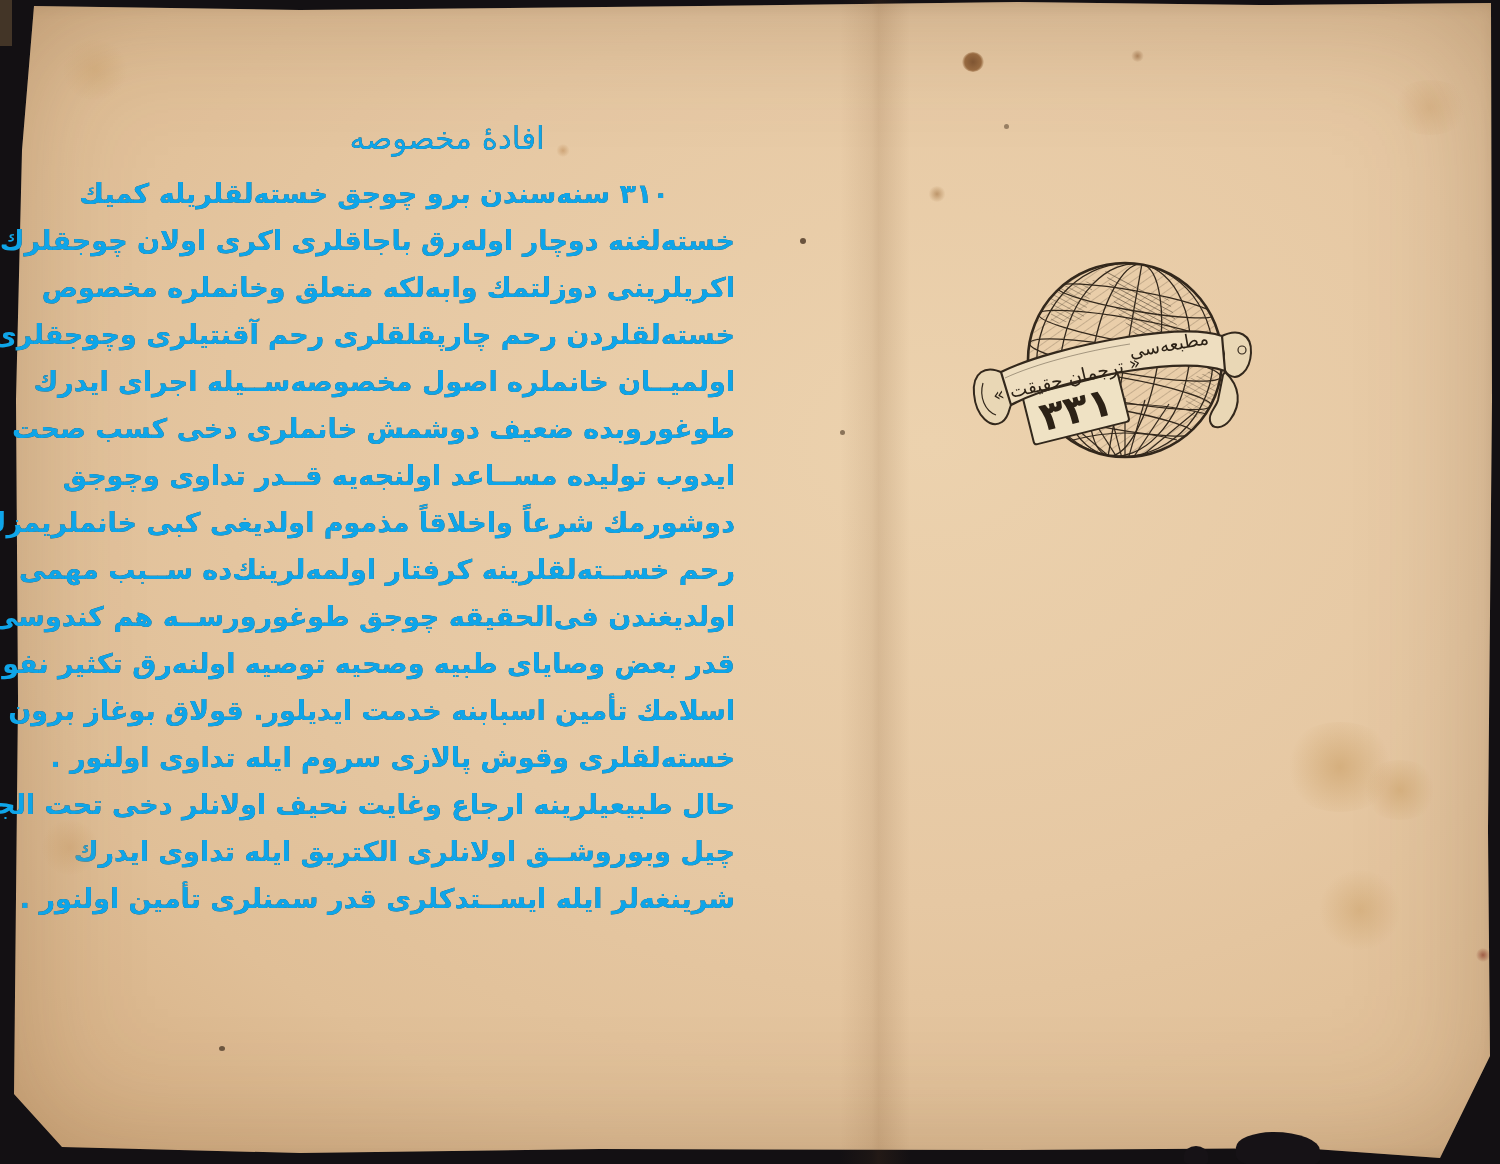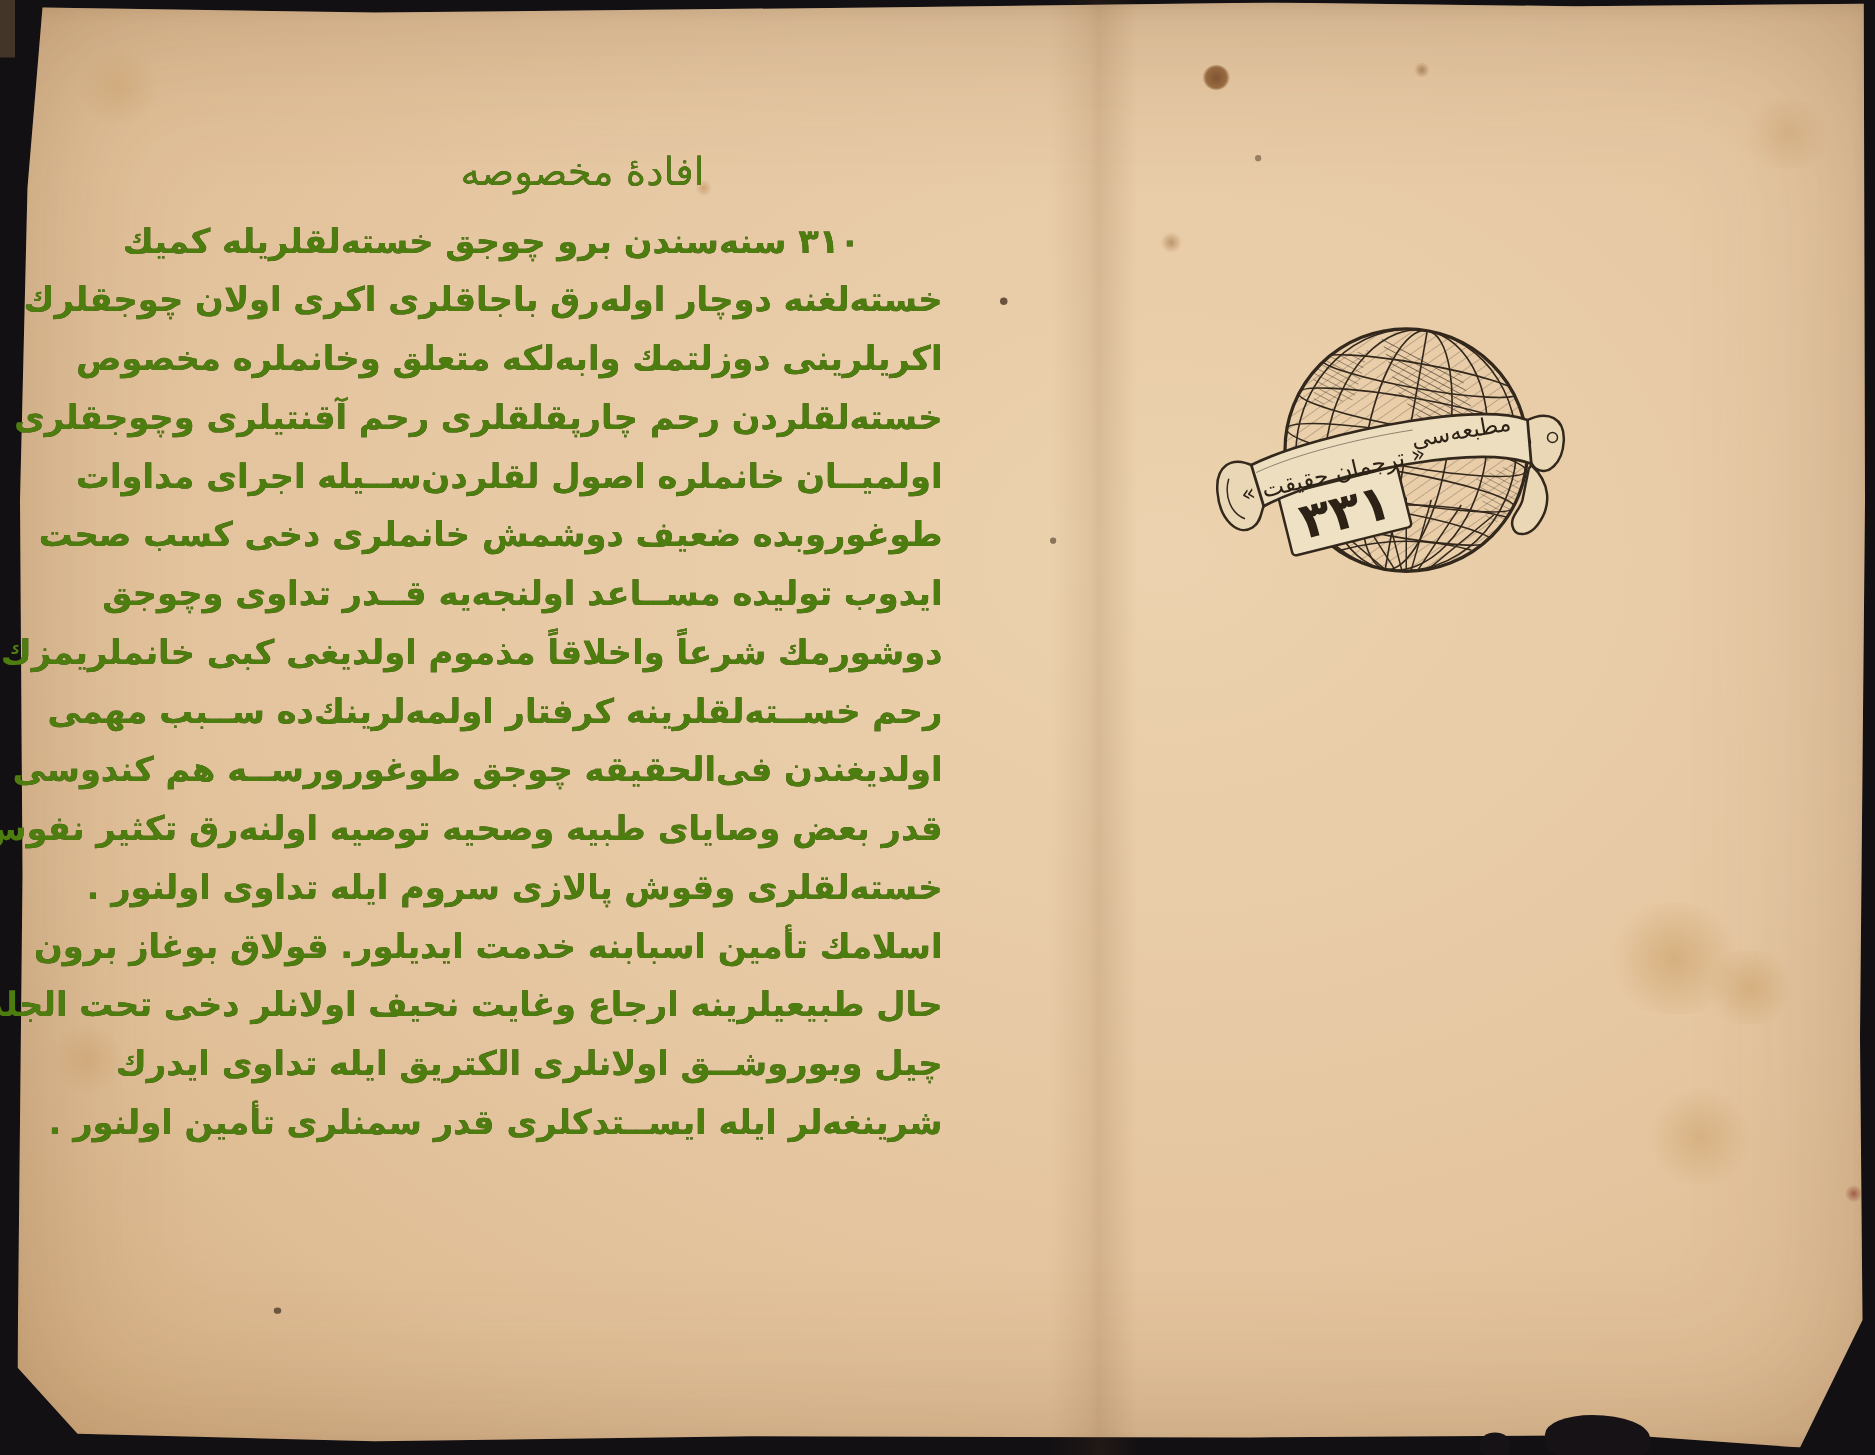--- a/index.html
+++ b/index.html
@@ -22,22 +22,22 @@
     box-shadow:inset 0 0 140px rgba(96,58,26,.30), inset 0 0 18px rgba(80,46,18,.25);
   }
   
   .fold{
     position:absolute;left:840px;top:0;width:70px;height:1164px;
     background:linear-gradient(90deg, rgba(116,74,36,0) 0%, rgba(116,74,36,.10) 45%, rgba(116,74,36,.16) 55%, rgba(116,74,36,0) 100%);
     pointer-events:none;
   }
   
   #text-col{
-    position:absolute;left:178px;top:112px;width:576px;
-    direction:rtl;color:#4d7c0f;
+    position:absolute;left:159px;top:112px;width:576px;
+    direction:rtl;color:#0ea5e9;
   }
   .doc-title{
     text-align:center;font-size:31px;height:58px;line-height:52px;
     letter-spacing:.5px;text-shadow:0 0 .5px rgba(46,36,24,.9);
   }
   .tline{
     font-size:27px;height:47px;line-height:47px;white-space:nowrap;
     text-align:justify;text-align-last:justify;
     text-shadow:0 0 .5px rgba(46,36,24,.85);
     font-weight:bold;
@@ -59,29 +59,29 @@
   <div id="paper"></div>
   <div class="edge-sliver"></div>
   <div class="fold"></div>
 
   <div id="text-col">
     <div class="doc-title">افادۀ مخصوصه</div>
     <div class="tline indent">٣١٠ سنه‌سندن برو چوجق خسته‌لقلريله كميك</div>
     <div class="tline">خسته‌لغنه دوچار اوله‌رق باجاقلرى اكرى اولان چوجقلرك</div>
     <div class="tline">اكريلرينى دوزلتمك وابه‌لكه متعلق وخانملره مخصوص</div>
     <div class="tline">خسته‌لقلردن رحم چارپقلقلرى رحم آقنتيلرى وچوجقلرى</div>
-    <div class="tline">اولميــان خانملره اصول لقلردن‌ســيله اجراى مداوات</div>
+    <div class="tline">اولميــان خانملره اصول مخصوصه‌ســيله اجراى ايدرك</div>
     <div class="tline">طوغوروبده ضعيف دوشمش خانملرى دخى كسب صحت</div>
     <div class="tline">ايدوب توليده مســاعد اولنجه‌يه قــدر تداوى وچوجق</div>
     <div class="tline">دوشورمك شرعاً واخلاقاً مذموم اولديغى كبى خانملريمزك</div>
     <div class="tline">رحم خســته‌لقلرينه كرفتار اولمه‌لرينك‌ده ســبب مهمى</div>
     <div class="tline">اولديغندن فى‌الحقيقه چوجق طوغورورســه هم كندوسى</div>
     <div class="tline">قدر بعض وصاياى طبيه وصحيه توصيه اولنه‌رق تكثير نفوس</div>
+    <div class="tline">اسلامك تأمين اسبابنه خدمت ايديلور. قولاق بوغاز برون</div>
     <div class="tline">خسته‌لقلرى وقوش پالازى سروم ايله تداوى اولنور .</div>
-    <div class="tline">اسلامك تأمين اسبابنه خدمت ايديلور. قولاق بوغاز برون</div>
     <div class="tline">حال طبيعيلرينه ارجاع وغايت نحيف اولانلر دخى تحت الجلد</div>
     <div class="tline">چيل وبوروشــق اولانلرى الكتريق ايله تداوى ايدرك</div>
     <div class="tline">شرينغه‌لر ايله ايســتدكلرى قدر سمنلرى تأمين اولنور .</div>
   </div>
 
   <svg id="emblem" viewBox="0 0 320 244">
     <defs>
       <clipPath id="globeClip">
           <circle cx="170" cy="118" r="97"></circle>
         </clipPath>

